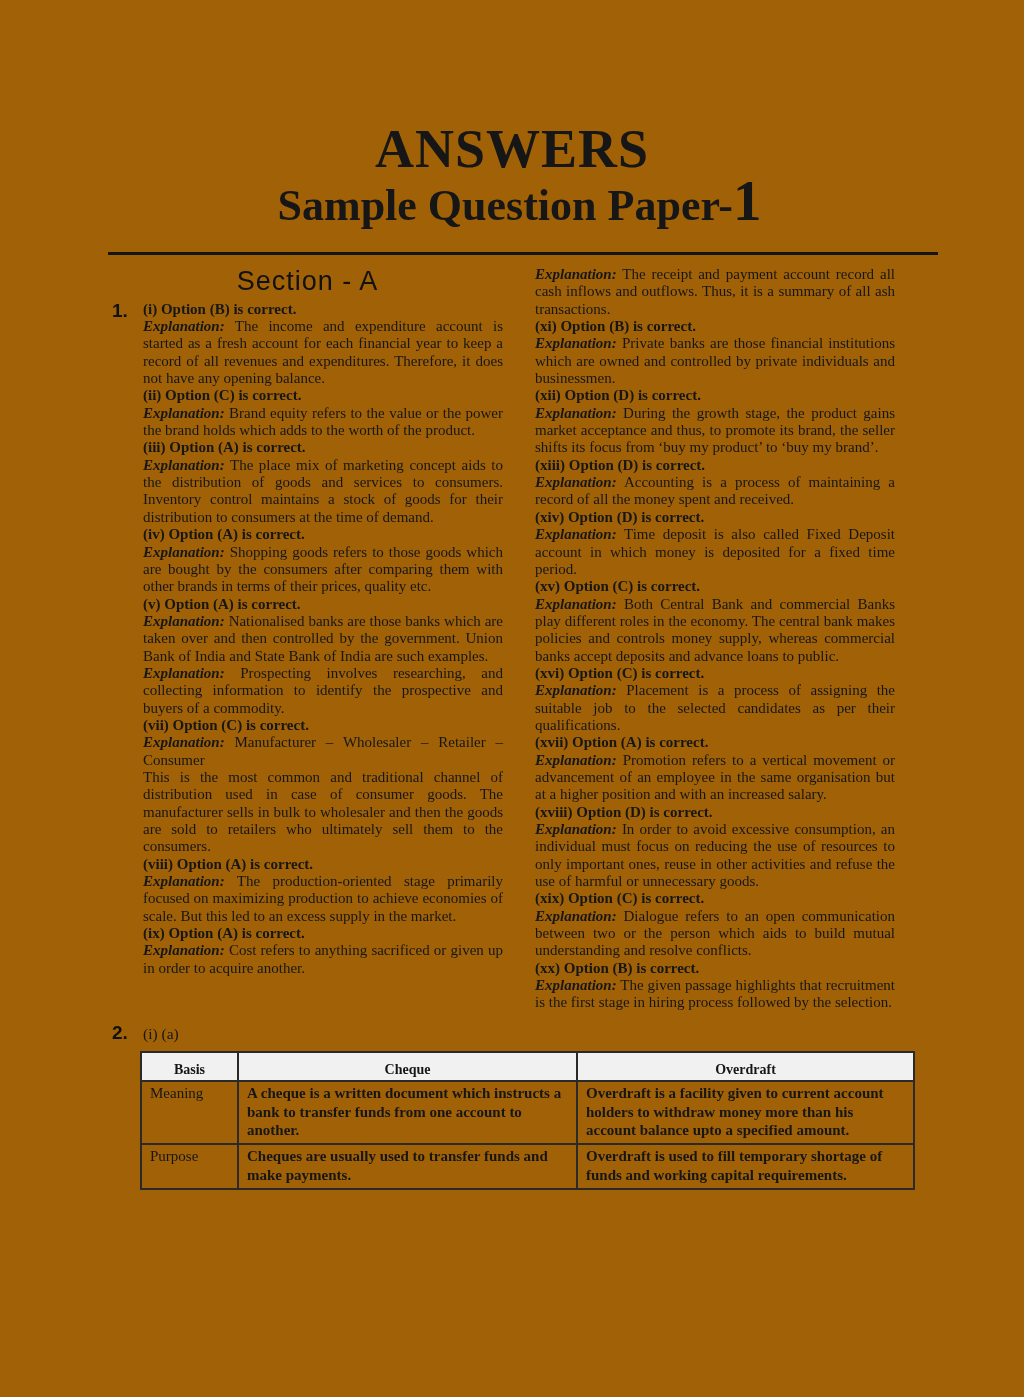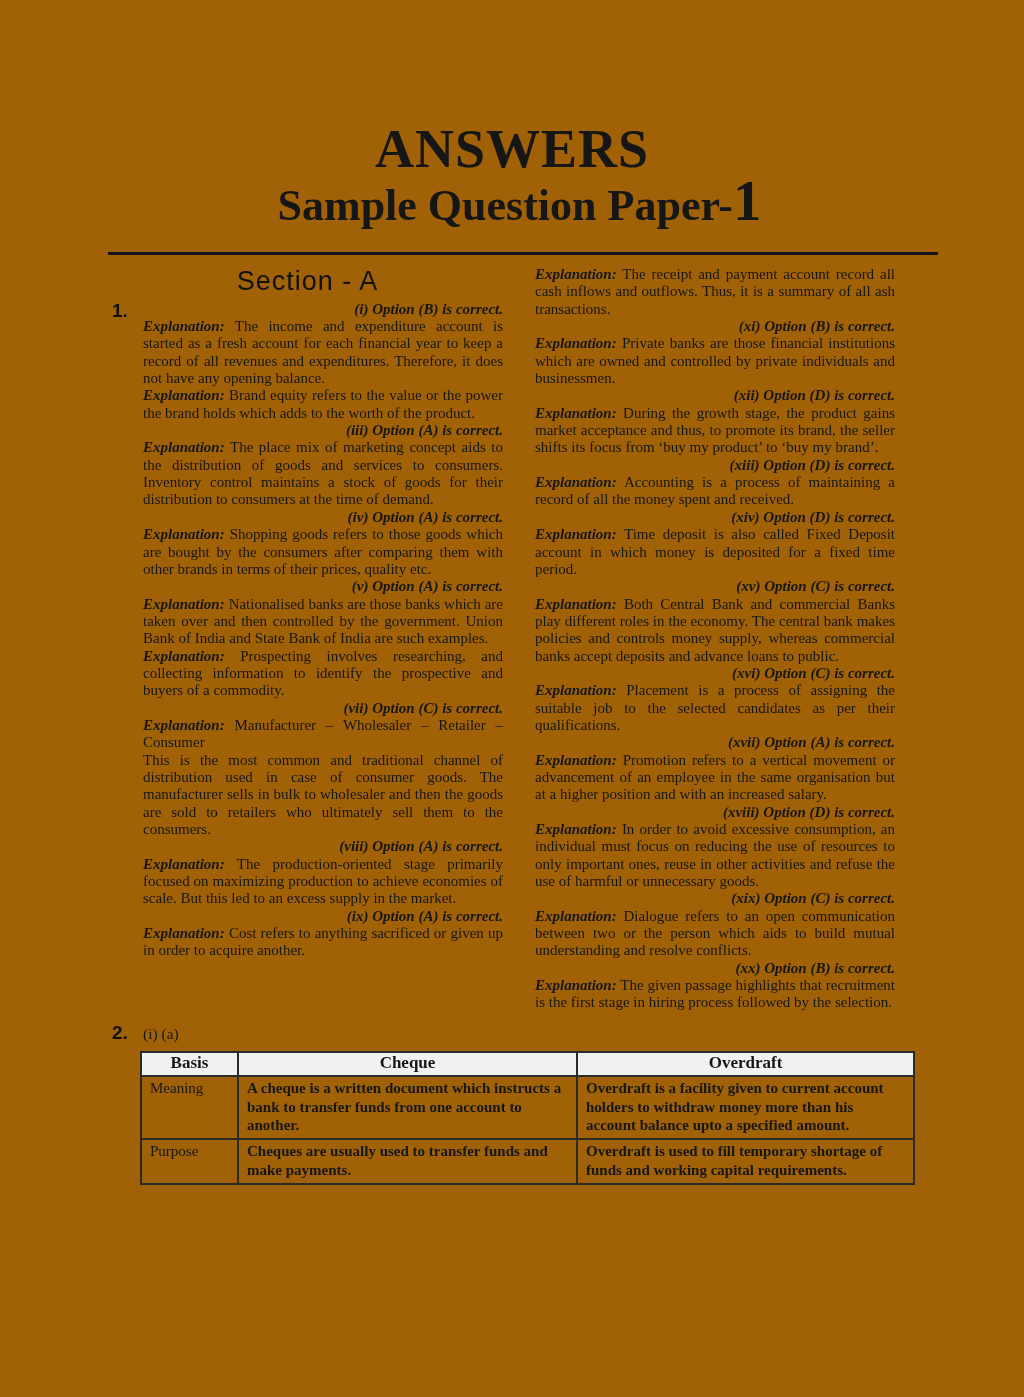--- a/index.html
+++ b/index.html
@@ -62,21 +62,21 @@
     font-size:19px;
     color:#111;
   }
   .q1wrap > .qnum { position:absolute; left:0; top:0; line-height:1; }
   .blocks p {
     margin:0;
     font-size:15px;
     line-height:17.35px;
     text-align:justify;
   }
-  .blocks p.ans { font-weight:bold; text-align:right;font-style:italic; }
+  .blocks p.ans { font-weight:bold; text-align:left; }
   .blocks .lead { font-weight:bold; font-style:italic; }
   
   .q2row {
     padding:10px 107px 0 112px;
     font-size:15.5px;
     display:flex;
     align-items:baseline;
   }
   .q2row .qnum { display:inline-block; width:31px; }
   .cmp-table {
@@ -85,24 +85,24 @@
     border-collapse:collapse;
     table-layout:fixed;
   }
   .cmp-table th, .cmp-table td {
     border:2px solid #2a2a2a;
     font-family:"Liberation Serif", serif;
     vertical-align:top;
     font-weight:bold;
   }
   .cmp-table th {
-    font-size:17px;
+    font-size:14px;
     font-weight:bold;
     text-align:center;
-    padding:0 4px 2px 4px;
+    padding:9px 4px 2px 4px;
     background:#f1f1f1;
   }
   .cmp-table td {
     font-size:15px;
     line-height:18.8px;
     padding:2px 8px 3px 8px;
   }
   .cmp-table td.basis { font-weight:normal;margin-left:8px; }
   .col-w-basis { width:97px; }
   .col-w-cheque { width:339px; }
@@ -121,20 +121,21 @@
   <hr class="title-divider">
 
   <div class="columns">
     <div class="col-left">
       <h2 class="section-heading">Section - A</h2>
       <div class="q1wrap">
         <span class="qnum">1.</span>
         <div class="blocks">
             <p class="ans">(i) Option (B) is correct.</p>
             <p class="exp"><i class="lead">Explanation:</i> <span>The income and expenditure account is started as a fresh account for each financial year to keep a record of all revenues and expenditures. Therefore, it does not have any opening balance.</span></p>
+            <p class="ans">(ii) Option (C) is correct.</p>
             <p class="exp"><i class="lead">Explanation:</i> <span>Brand equity refers to the value or the power the brand holds which adds to the worth of the product.</span></p>
             <p class="ans">(iii) Option (A) is correct.</p>
             <p class="exp"><i class="lead">Explanation:</i> <span>The place mix of marketing concept aids to the distribution of goods and services to consumers. Inventory control maintains a stock of goods for their distribution to consumers at the time of demand.</span></p>
             <p class="ans">(iv) Option (A) is correct.</p>
             <p class="exp"><i class="lead">Explanation:</i> <span>Shopping goods refers to those goods which are bought by the consumers after comparing them with other brands in terms of their prices, quality etc.</span></p>
             <p class="ans">(v) Option (A) is correct.</p>
             <p class="exp"><i class="lead">Explanation:</i> <span>Nationalised banks are those banks which are taken over and then controlled by the government. Union Bank of India and State Bank of India are such examples.</span></p>
             <p class="exp"><i class="lead">Explanation:</i> <span>Prospecting involves researching, and collecting information to identify the prospective and buyers of a commodity.</span></p>
             <p class="ans">(vii) Option (C) is correct.</p>
             <p class="exp"><i class="lead">Explanation:</i> <span>Manufacturer – Wholesaler – Retailer – Consumer</span></p>

